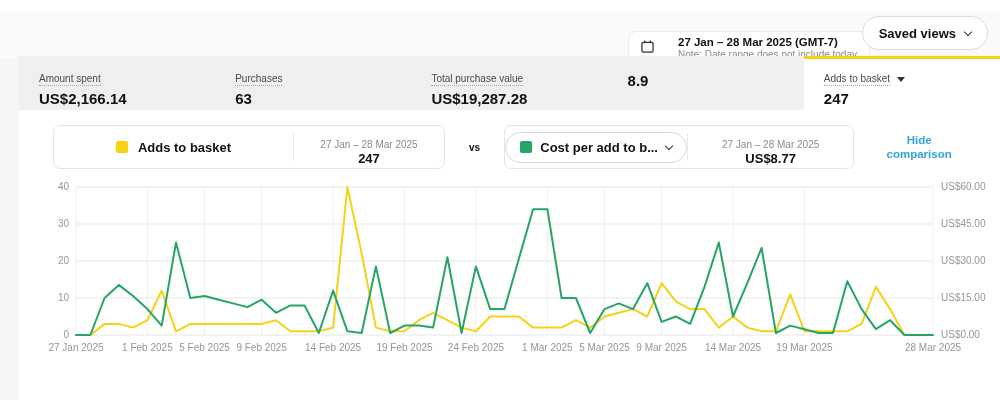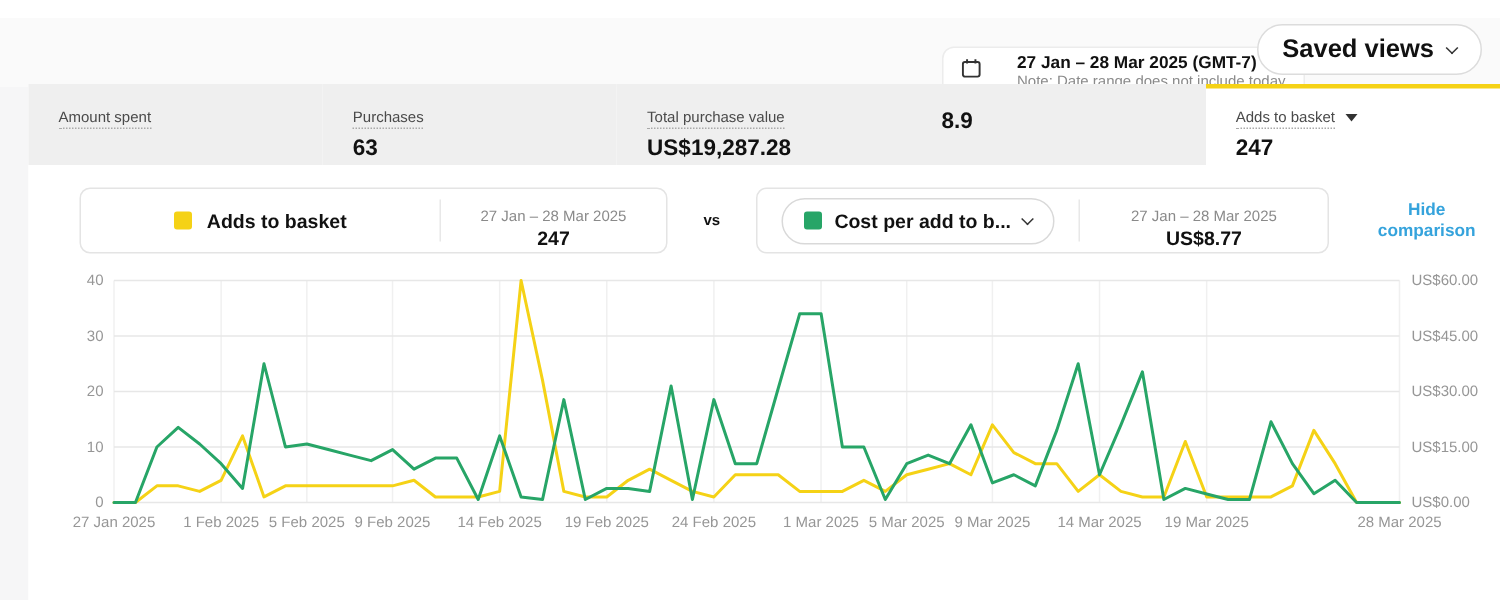--- a/index.html
+++ b/index.html
@@ -15,21 +15,21 @@
   .date-chip {
     position:absolute; top:31px; right:130px; height:34px; background:#fff;
     border:1px solid #ececec; border-radius:8px; display:flex; align-items:center;
     gap:24px; padding:0 12px; cursor:pointer;
   }
   .date-chip .l1 { font-size:11.5px; font-weight:bold; color:#111; line-height:1.25; }
   .date-chip .l2 { font-size:10px; color:#8a8a8a; line-height:1.25; }
   .saved-views {
     position:absolute; top:16px; right:12px; height:34px; background:#fff;
     border:1px solid #dcdcdc; border-radius:17px; display:flex; align-items:center;
-    gap:9px; padding:0 16px; font-size:17px; font-weight:bold; cursor:pointer;
+    gap:9px; padding:0 16px; font-size:13px; font-weight:bold; cursor:pointer;
   }
   .chev { display:inline-block; width:6px; height:6px; border-right:1.6px solid #333;
           border-bottom:1.6px solid #333; transform:rotate(45deg); margin-top:-3px; }
 
   
   .left-strip { position:absolute; top:58px; left:0; width:19px; height:342px; background:#f6f6f7; }
   .metrics-row { position:absolute; top:56px; left:19px; width:981px; height:54px; display:flex; }
   .metric { flex:1; background:#efefef; padding:9px 0 0 20px; cursor:pointer; border-top:3px solid transparent; }
   .metric.selected { background:#fff; border-top:3px solid #f5d216; }
   .metric .mlabel { display:inline-block; font-size:10px; color:#4a4a4a;
@@ -39,21 +39,21 @@
     border-right:4px solid transparent; border-top:5px solid #333; margin-left:7px; }
 
   
   .main-card { position:absolute; top:110px; left:19px; width:981px; height:290px; background:#fff; }
 
   
   .compare-row { position:absolute; top:15px; left:34px; display:flex; align-items:center; }
   .compare-card { display:flex; align-items:stretch; height:44px; background:#fff;
     border:1px solid #e4e4e4; border-radius:7px; }
   .card-primary { width:392px; }
-  .card-secondary { width:382px; }
+  .card-secondary { width:350px; }
   .cc-left { flex:1; display:flex; align-items:center; justify-content:center; gap:10px; }
   .cc-div { width:1px; background:#e8e8e8; margin:7px 0; }
   .cc-right { display:flex; flex-direction:column; align-items:center; justify-content:flex-end; }
   .card-primary .cc-right { width:150px; }
   .card-secondary .cc-right { width:165px; }
   .legend-sq { width:12px; height:12px; border-radius:2px; }
   .cc-name { font-size:13px; font-weight:bold; color:#111; }
   .cc-period { font-size:10px; color:#8a8a8a; line-height:1.3; }
   .cc-value { font-size:13px; font-weight:bold; color:#111; line-height:1.3; }
   .vs { margin:0 24px; font-size:10px; font-weight:bold; color:#111; }
@@ -90,20 +90,21 @@
   <div class="saved-views">
     <span>Saved views</span>
     <span class="chev"></span>
   </div>
 
   <div class="left-strip"></div>
 
   <div class="metrics-row">
     <div class="metric">
       <span class="mlabel">Amount spent</span>
+      <div class="mvalue">US$2,166.14</div>
     </div>
     <div class="metric">
       <span class="mlabel">Purchases</span>
       <div class="mvalue">63</div>
     </div>
     <div class="metric">
       <span class="mlabel">Total purchase value</span>
       <div class="mvalue">US$19,287.28</div>
     </div>
     <div class="metric">

